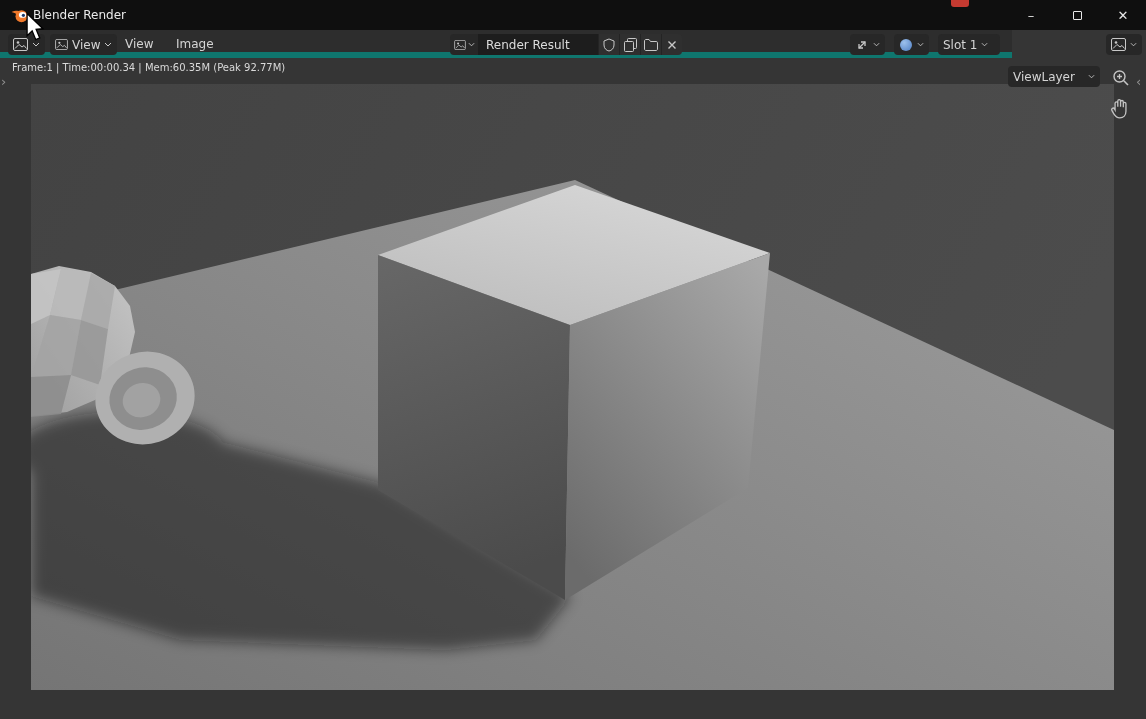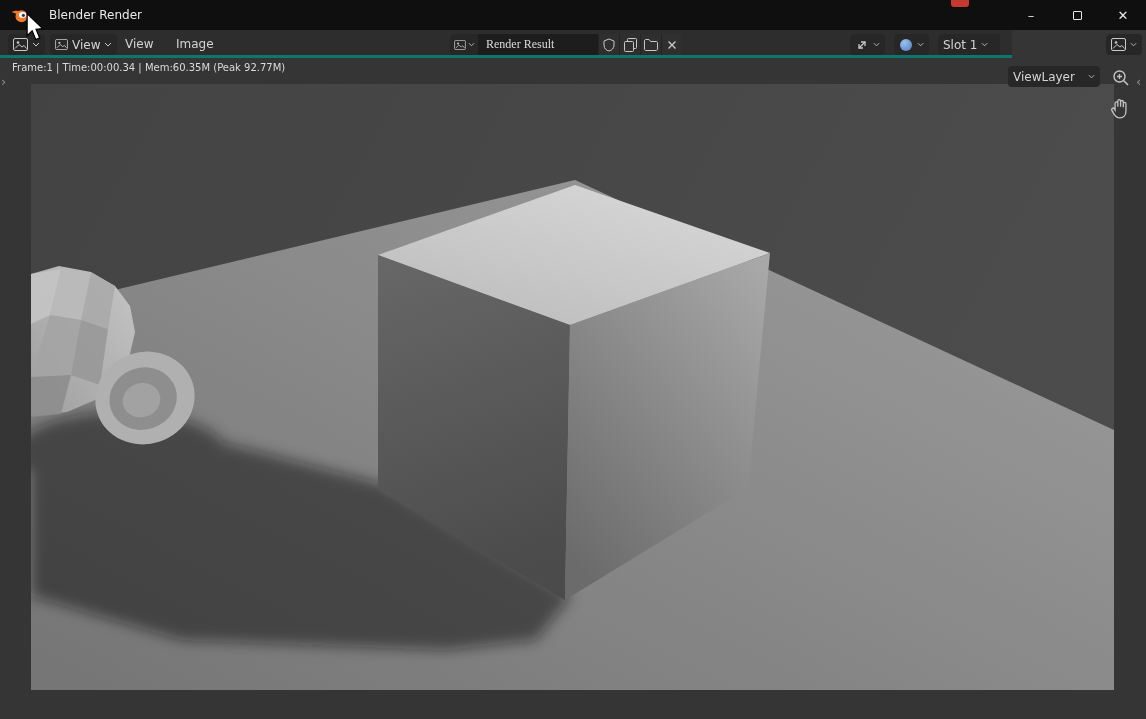--- a/index.html
+++ b/index.html
@@ -13,42 +13,42 @@
   }
   .ic { color:var(--icon,#c8c8c8); display:inline-flex; align-items:center; }
 
   
   .titlebar {
     position:absolute; left:0; top:0; width:1146px; height:30px;
     background:var(--titlebar-bg,#0f0f0f);
     display:flex; align-items:center; z-index:10;
   }
   .logo { margin-left:11px; display:flex; }
-  .title-text { color:#eaeaea; margin-left:20px; font-size:12px; }
+  .title-text { color:#eaeaea; margin-left:4px; font-size:12px; }
   .red-ind { position:absolute; left:951px; top:0; width:18px; height:7px;
     background:#c43a31; border-radius:0 0 3px 3px; }
   .win-controls { position:absolute; right:0; top:0; height:30px; display:flex; }
   .win-btn { width:46px; height:30px; display:flex; align-items:center;
     justify-content:center; color:#e8e8e8; font-size:13px; }
   .max-box { width:9px; height:9px; border:1px solid #e8e8e8; border-radius:1px; display:block; }
 
   
   .header {
     position:absolute; left:0; top:30px; width:1012px; height:28px;
-    background:var(--header-bg,#2d2d2d); border-bottom:3px solid #0f766e;
+    background:var(--header-bg,#2d2d2d); border-bottom:6px solid #0f766e;
     z-index:9;
   }
   .hbtn {
     position:absolute; top:4px; height:21px; border-radius:4px;
     display:flex; align-items:center; gap:4px; padding:0 5px;
     background:var(--button-bg,#272727); color:#d4d4d4;
   }
   .menu-item { position:absolute; top:7px; color:#d4d4d4; font-size:12px; }
   .img-group { position:absolute; left:450px; top:4px; height:21px;
-    display:flex; border-radius:4px; overflow:hidden;font-family:Liberation Serif, serif; }
+    display:flex; border-radius:4px; overflow:hidden; }
   .seg { height:21px; display:flex; align-items:center; justify-content:center; }
   .seg.browse { width:28px; background:var(--button-bg,#272727); gap:2px; }
   .seg.field  { width:120px; background:var(--field-bg,#1d1d1d);
     justify-content:flex-start; padding-left:8px; color:#dcdcdc; }
   .seg.btn { width:21px; background:#2f2f2f; border-left:1px solid #242424; }
 
   
   .viewport { position:absolute; left:0; top:58px; width:1146px; height:661px;
     background:var(--viewport-bg,#353535); }
   .status { position:absolute; left:12px; top:4px; color:#dadada;

